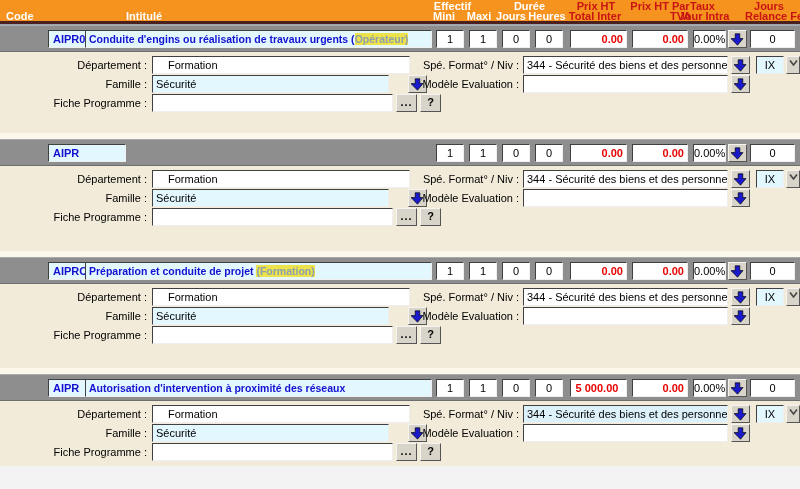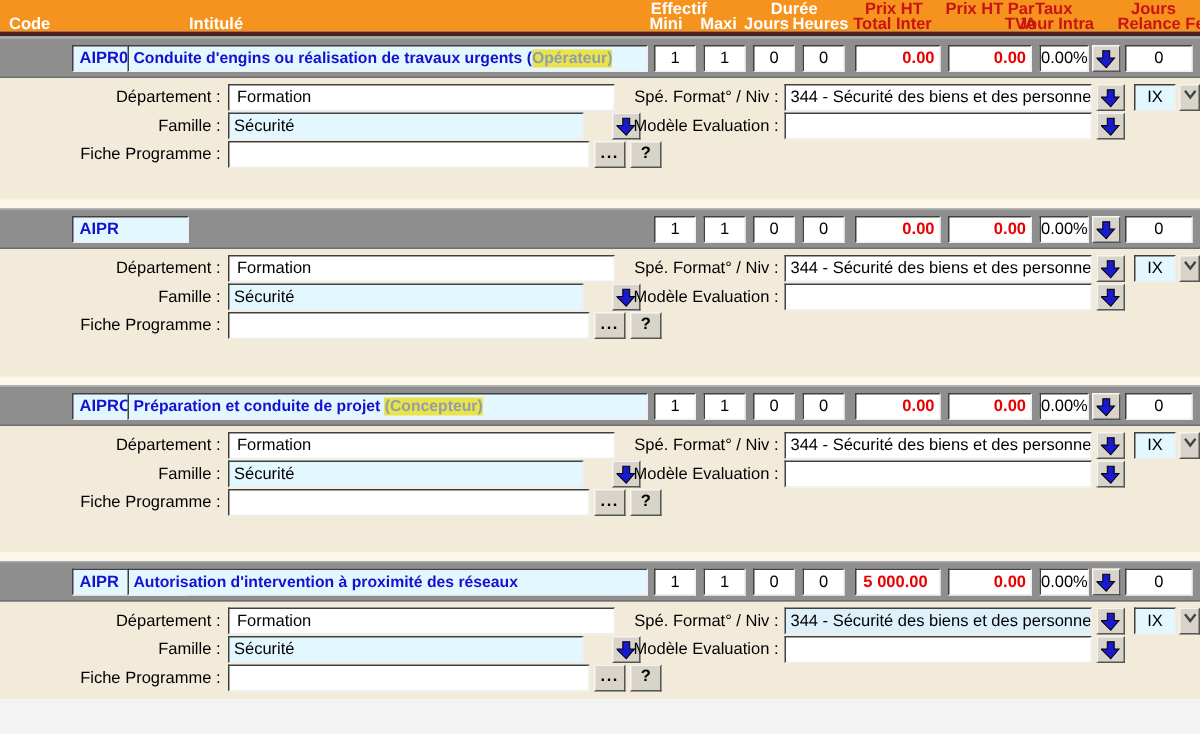--- a/index.html
+++ b/index.html
@@ -42,21 +42,21 @@
   
   .btn{position:absolute;box-sizing:border-box;border:1px solid;border-color:#f6f4f0 #555 #555 #f6f4f0;background:#d8d4ca;text-align:center;line-height:15px;cursor:default;}
   .btn svg{display:block;margin:2px auto 0;}
 
   
   .details{position:absolute;top:27px;left:0;width:800px;height:86px;}
   .drow{position:absolute;left:0;width:800px;height:18px;line-height:18px;}
   .lbl{position:absolute;text-align:right;white-space:nowrap;overflow:hidden;}
   .lbl-main{left:0;width:147px;}
   .lbl-right{left:400px;width:119px;}
-  .fld-dep{left:152px;width:258px;padding-left:5px;}
+  .fld-dep{left:152px;width:258px;padding-left:15px;}
   .fld-fam{left:152px;width:237px;padding-left:3px;}
   .fld-fiche{left:152px;width:241px;padding-left:3px;}
   .fld-spe{left:523px;width:205px;padding-left:3px;}
   .fld-mod{left:523px;width:205px;padding-left:3px;}
   .fld-niv{left:756px;width:28px;}
   .btn-fam-arrow{left:408px;width:19px;height:18px;top:0;}
   .btn-spe-arrow{left:731px;width:19px;height:18px;top:0;}
   .btn-combo{left:786px;width:14px;height:18px;top:0;}
   .btn-dots{left:396px;width:21px;height:18px;top:0;font-weight:bold;letter-spacing:1px;}
   .btn-help{left:420px;width:21px;height:18px;top:0;font-weight:bold;}
@@ -208,21 +208,21 @@
           <div class="fld fld-fiche"></div>
           <div class="btn btn-dots">...</div>
           <div class="btn btn-help">?</div>
         </div>
       </div>
     </div>
     <div class="cream" style="top: 251px;"></div>
     <div class="block" style="top: 257px;">
       <div class="band">
         <div class="fld cyan blue-b f-code">AIPRC</div>
-        <div class="fld cyan f-title"><span class="blue-b">Préparation et conduite de projet </span><span class="hl">(Concepteur)</span></div>
+        <div class="fld cyan f-title"><span class="blue-b">Préparation et conduite de projet </span><span class="hl">(Formation)</span></div>
         <div class="fld num f-mini">1</div>
         <div class="fld num f-maxi">1</div>
         <div class="fld num f-jours">0</div>
         <div class="fld num f-heures">0</div>
         <div class="fld redv f-total" style="text-align: right;">0.00</div>
         <div class="fld redv f-intra">0.00</div>
         <div class="fld taxr f-tva">0.00%</div>
         <div class="btn f-arrow">
           <svg width="13" height="13" viewBox="0 0 13 13">
             <path d="M4.2 0.8 h4.6 v4.8 h3.2 L6.5 12.2 0 5.6 h4.2 Z" fill="#1a1acc" stroke="#000" stroke-width="0.7"></path>

